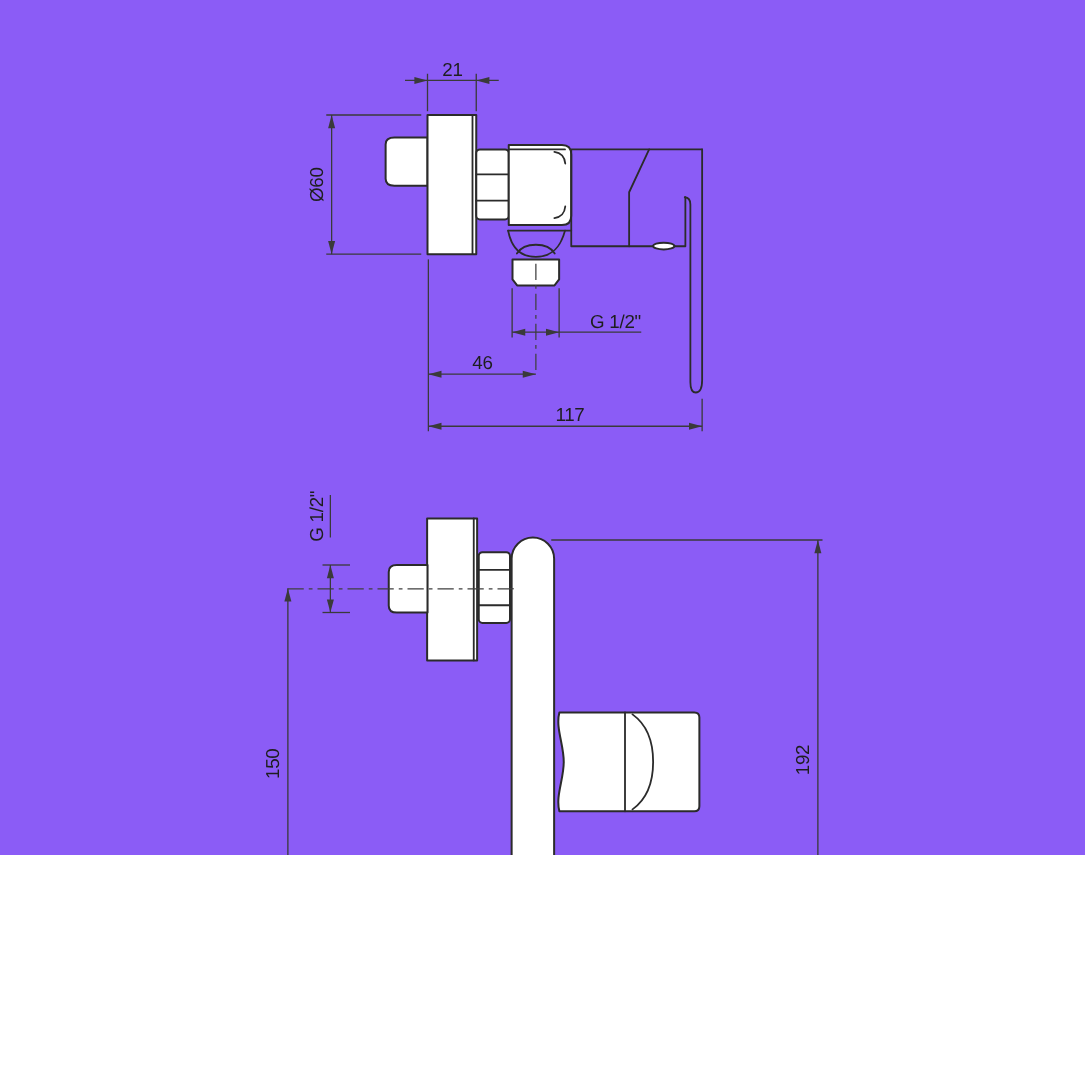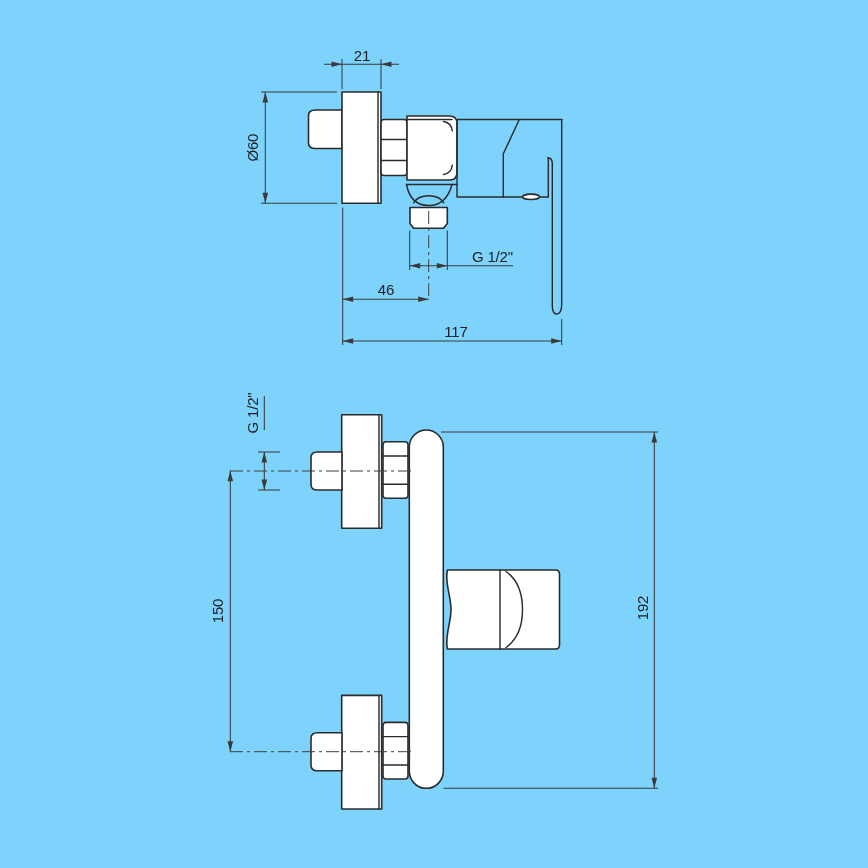--- a/index.html
+++ b/index.html
@@ -1,16 +1,16 @@
 <!DOCTYPE html>
 <html><head>
 <meta charset="utf-8">
 <style>
   html,body{margin:0;padding:0;background:#ffffff;}
-  .stage{position:relative;width:868px;height:868px;background:#7dd3fc;overflow:hidden;}
+  .stage{position:relative;width:868px;height:684px;background:#8b5cf6;overflow:hidden;}
   svg{position:absolute;left:0;top:0;}
   .part{fill:#ffffff;stroke:#2b2b2b;stroke-width:1.6;stroke-linejoin:round;}
   .edge{fill:none;stroke:#2b2b2b;stroke-width:1.45;stroke-linecap:round;stroke-linejoin:round;}
   .dim line{stroke:#3a3a3a;stroke-width:1.05;}
   .dim polygon{fill:#3a3a3a;stroke:none;}
   .centerline{fill:none;stroke:#3f3f3f;stroke-width:1;stroke-dasharray:13 4 3 4;}
   text{font-family:"Liberation Sans","DejaVu Sans",sans-serif;font-size:15px;fill:#1e1e1e;letter-spacing:-0.2px;}
 </style>
 </head>
 <body>

